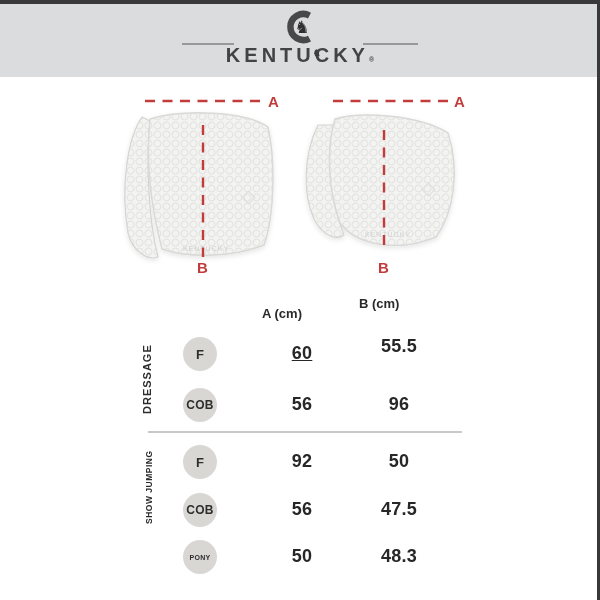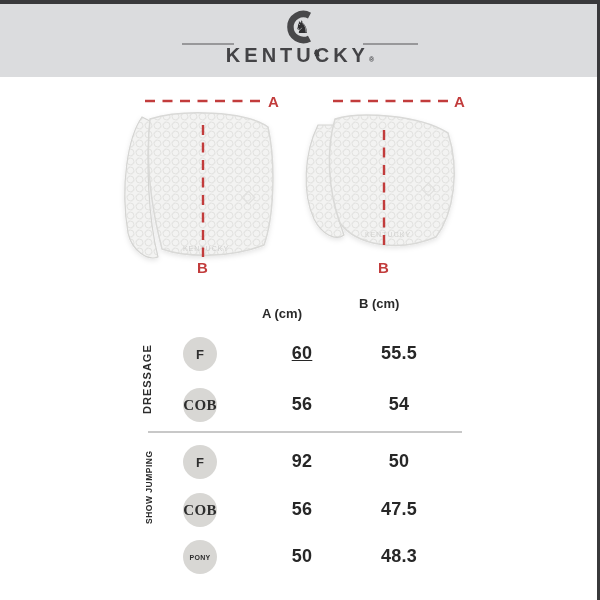--- a/index.html
+++ b/index.html
@@ -42,21 +42,21 @@
   .col-header{
     position:absolute;width:80px;text-align:left;
     font-size:13px;font-weight:700;color:#2a2a2a;
   }
   .size-circle{
     position:absolute;left:183px;width:34px;height:34px;border-radius:50%;
     background:#d8d7d4;display:flex;align-items:center;justify-content:center;
     font-weight:700;color:#2e2e2e;
   }
   .size-circle.s-f{font-size:13px;}
-  .size-circle.s-cob{font-size:15px;letter-spacing:.3px;font-family:Liberation Serif, serif;}
+  .size-circle.s-cob{font-size:12px;letter-spacing:.3px;}
   .size-circle.s-pony{font-size:7px;letter-spacing:.3px;}
   .cell-val{
     position:absolute;width:80px;text-align:center;
     font-size:18px;font-weight:700;color:#272727;letter-spacing:.3px;
   }
   .col-a{left:262px;}
   .col-b{left:359px;}
   .section-divider{position:absolute;left:148px;top:431px;width:314px;height:1.5px;background:#c8c8c8;}
   .vlabel{
     position:absolute;writing-mode:vertical-rl;transform:rotate(180deg);
@@ -126,27 +126,27 @@
 <span class="col-header col-a" style="top:306px;">A (cm)</span>
 <span class="col-header col-b" style="top:296px;">B (cm)</span>
 
 <span class="vlabel dressage">DRESSAGE</span>
 <span class="vlabel jumping">SHOW JUMPING</span>
 
 <div class="size-circle s-f" style="top:337px;">
     <span>F</span>
   </div>
 <span class="cell-val col-a" style="top:343px;text-decoration:underline;">60</span>
-<span class="cell-val col-b" style="top:343px;">55.5</span>
+<span class="cell-val col-b" style="top:336px;">55.5</span>
 
 <div class="size-circle s-cob" style="top:388px;">
     <span>COB</span>
   </div>
 <span class="cell-val col-a" style="top:394px;">56</span>
-<span class="cell-val col-b" style="top:394px;">54</span>
+<span class="cell-val col-b" style="top:394px;">96</span>
 
 <div class="section-divider"></div>
 
 <div class="size-circle s-f" style="top:445px;">
     <span>F</span>
   </div>
 <span class="cell-val col-a" style="top:451px;">92</span>
 <span class="cell-val col-b" style="top:451px;">50</span>
 
 <div class="size-circle s-cob" style="top:493px;">

